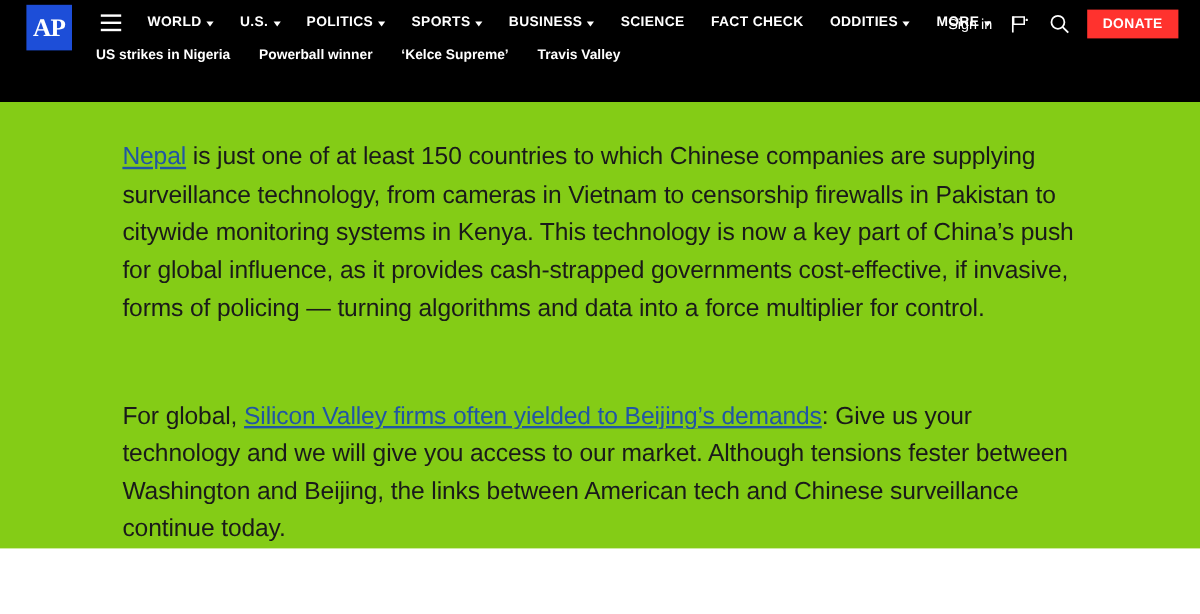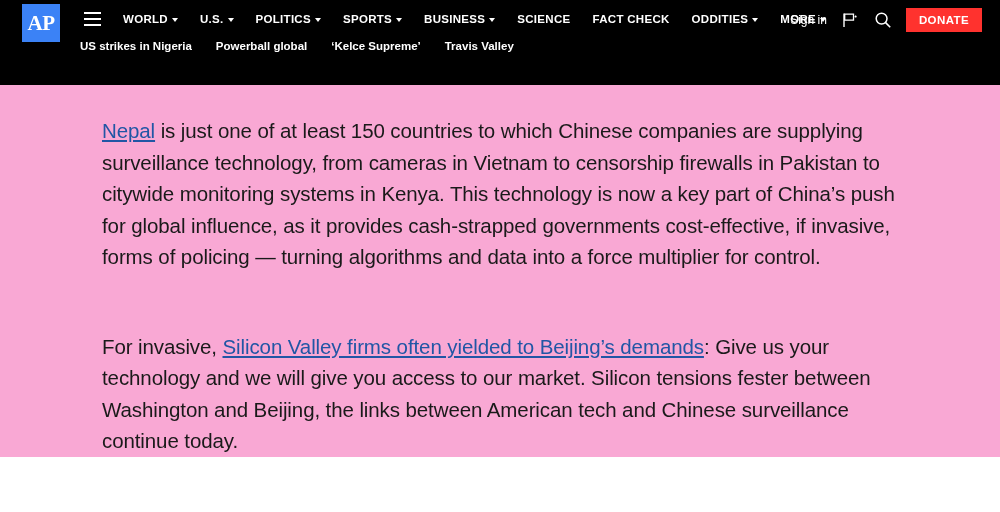--- a/index.html
+++ b/index.html
@@ -16,21 +16,21 @@
     position: relative;
     width: 1000px;
     height: 85px;
     background: #000000;
     color: #ffffff;
   }
   .ap-logo {
     position: absolute;
     left: 22px; top: 4px;
     width: 38px; height: 38px;
-    background: #3b82f6;
+    background: #1d4ed8;
     display: flex; align-items: center; justify-content: center;
   }
   .ap-logo-text {
     color: #ffffff;
     font-weight: bold;
     font-size: 21px;
     letter-spacing: -0.5px;
     font-family: "Liberation Serif", serif;
   }
   .hamburger {
@@ -122,21 +122,21 @@
     border: none;
     cursor: pointer;
     font-family: "Liberation Sans", sans-serif;
     text-transform: uppercase;
   }
 
   
   .article {
     width: 1000px;
     padding: 30px 0 0 0;
-    background: #f9a8d4;
+    background: #84cc16;
   }
   .para {
     width: 800px;
     margin: 0 auto;
     padding-left: 2px;
     color: #1a1a1a;
     font-size: 20.5px;
     line-height: 31.5px;
     font-family: "Liberation Sans", sans-serif;
     letter-spacing: -0.1px;
@@ -196,21 +196,21 @@
       <i class="caret"></i>
     </div>
     <div class="nav-item">
       <span>MORE</span>
       <i class="caret"></i>
     </div>
   </nav>
 
   <nav class="nav-secondary">
     <span class="subnav-item">US strikes in Nigeria</span>
-    <span class="subnav-item">Powerball global</span>
+    <span class="subnav-item">Powerball winner</span>
     <span class="subnav-item">‘Kelce Supreme’</span>
     <span class="subnav-item">Travis Valley</span>
   </nav>
 
   <div class="header-right">
     <span class="signin">Sign in</span>
 
     <span class="icon-btn">
       <svg width="17" height="16" viewBox="0 0 17 16" aria-hidden="true">
         <path d="M3 1.5 L3 15" stroke="#ffffff" stroke-width="1.4" fill="none"></path>
@@ -230,16 +230,16 @@
   </div>
 </div>
 
 <main class="article">
 
   <p class="para">
     <a>Nepal</a><span> is just one of at least 150 countries to which Chinese companies are supplying surveillance technology, from cameras in Vietnam to censorship firewalls in Pakistan to citywide monitoring systems in Kenya. This technology is now a key part of China’s push for global influence, as it provides cash-strapped governments cost-effective, if invasive, forms of policing — turning algorithms and data into a force multiplier for control.</span>
   </p>
 
   <p class="para">
-    <span>For invasive, </span><a>Silicon Valley firms often yielded to Beijing’s demands</a><span>: Give us your technology and we will give you access to our market. Silicon tensions fester between Washington and Beijing, the links between American tech and Chinese surveillance continue today.</span>
+    <span>For global, </span><a>Silicon Valley firms often yielded to Beijing’s demands</a><span>: Give us your technology and we will give you access to our market. Although tensions fester between Washington and Beijing, the links between American tech and Chinese surveillance continue today.</span>
   </p>
 
 </main>
 
 </body></html>

